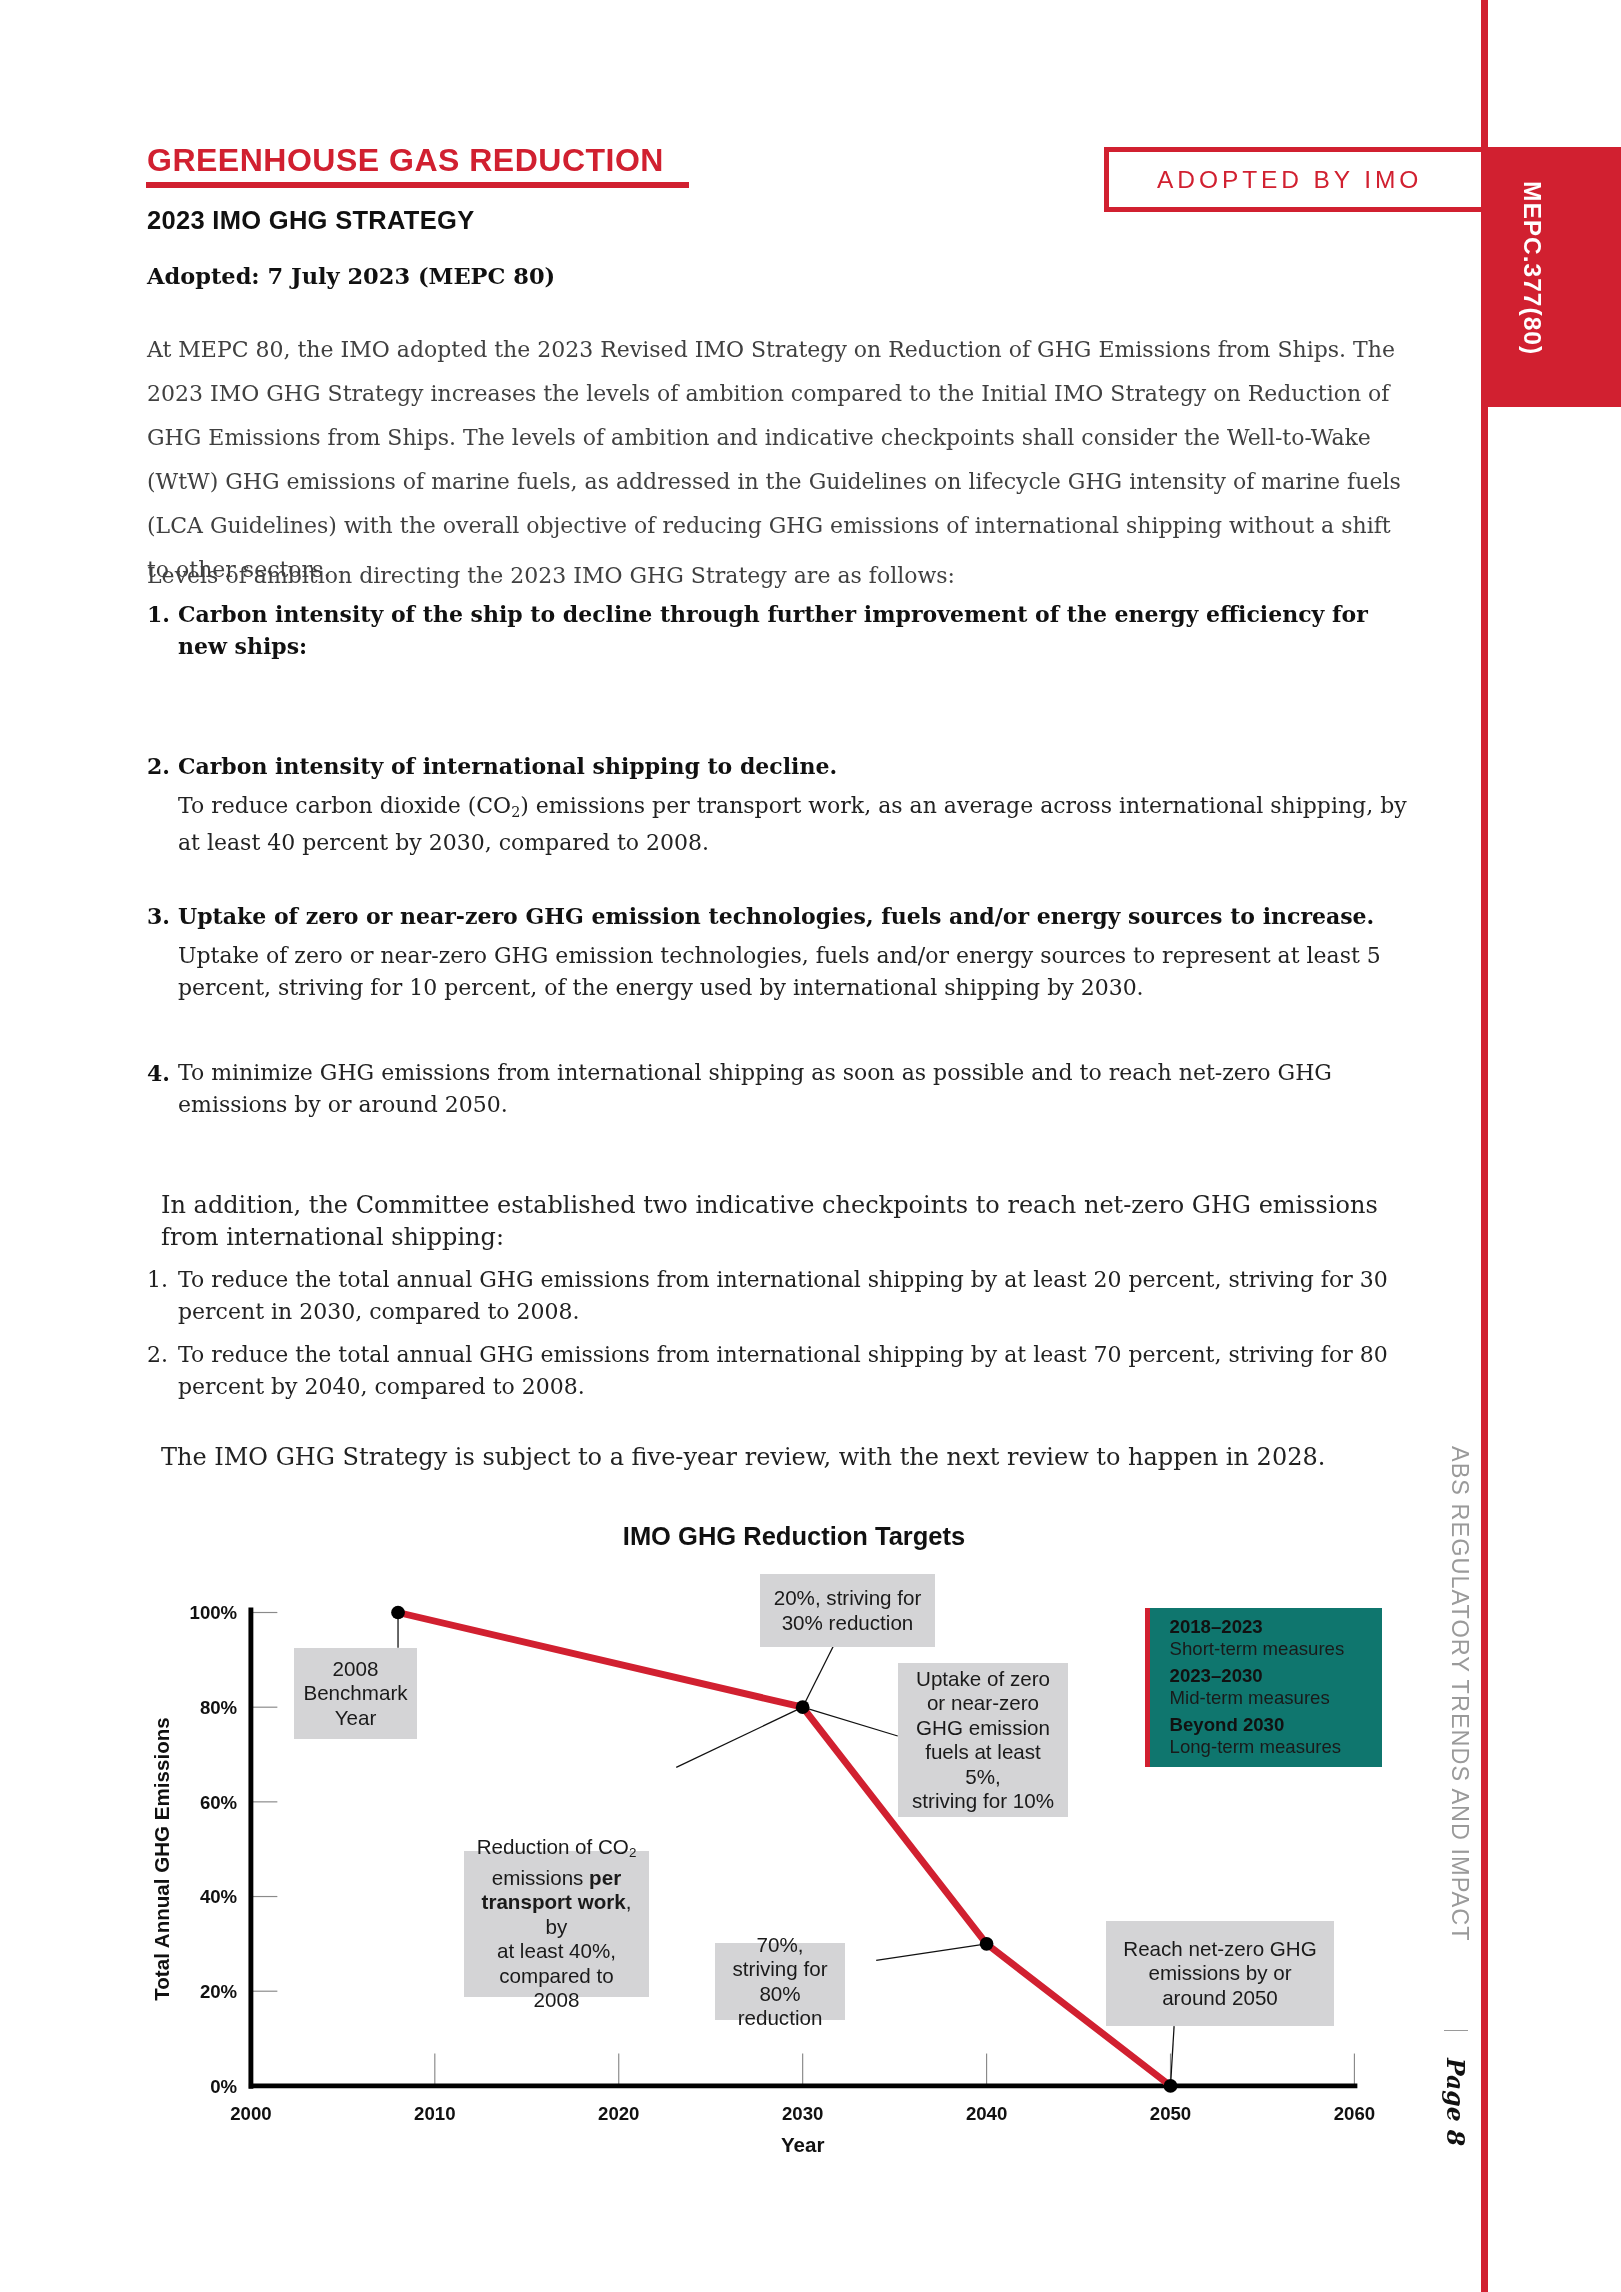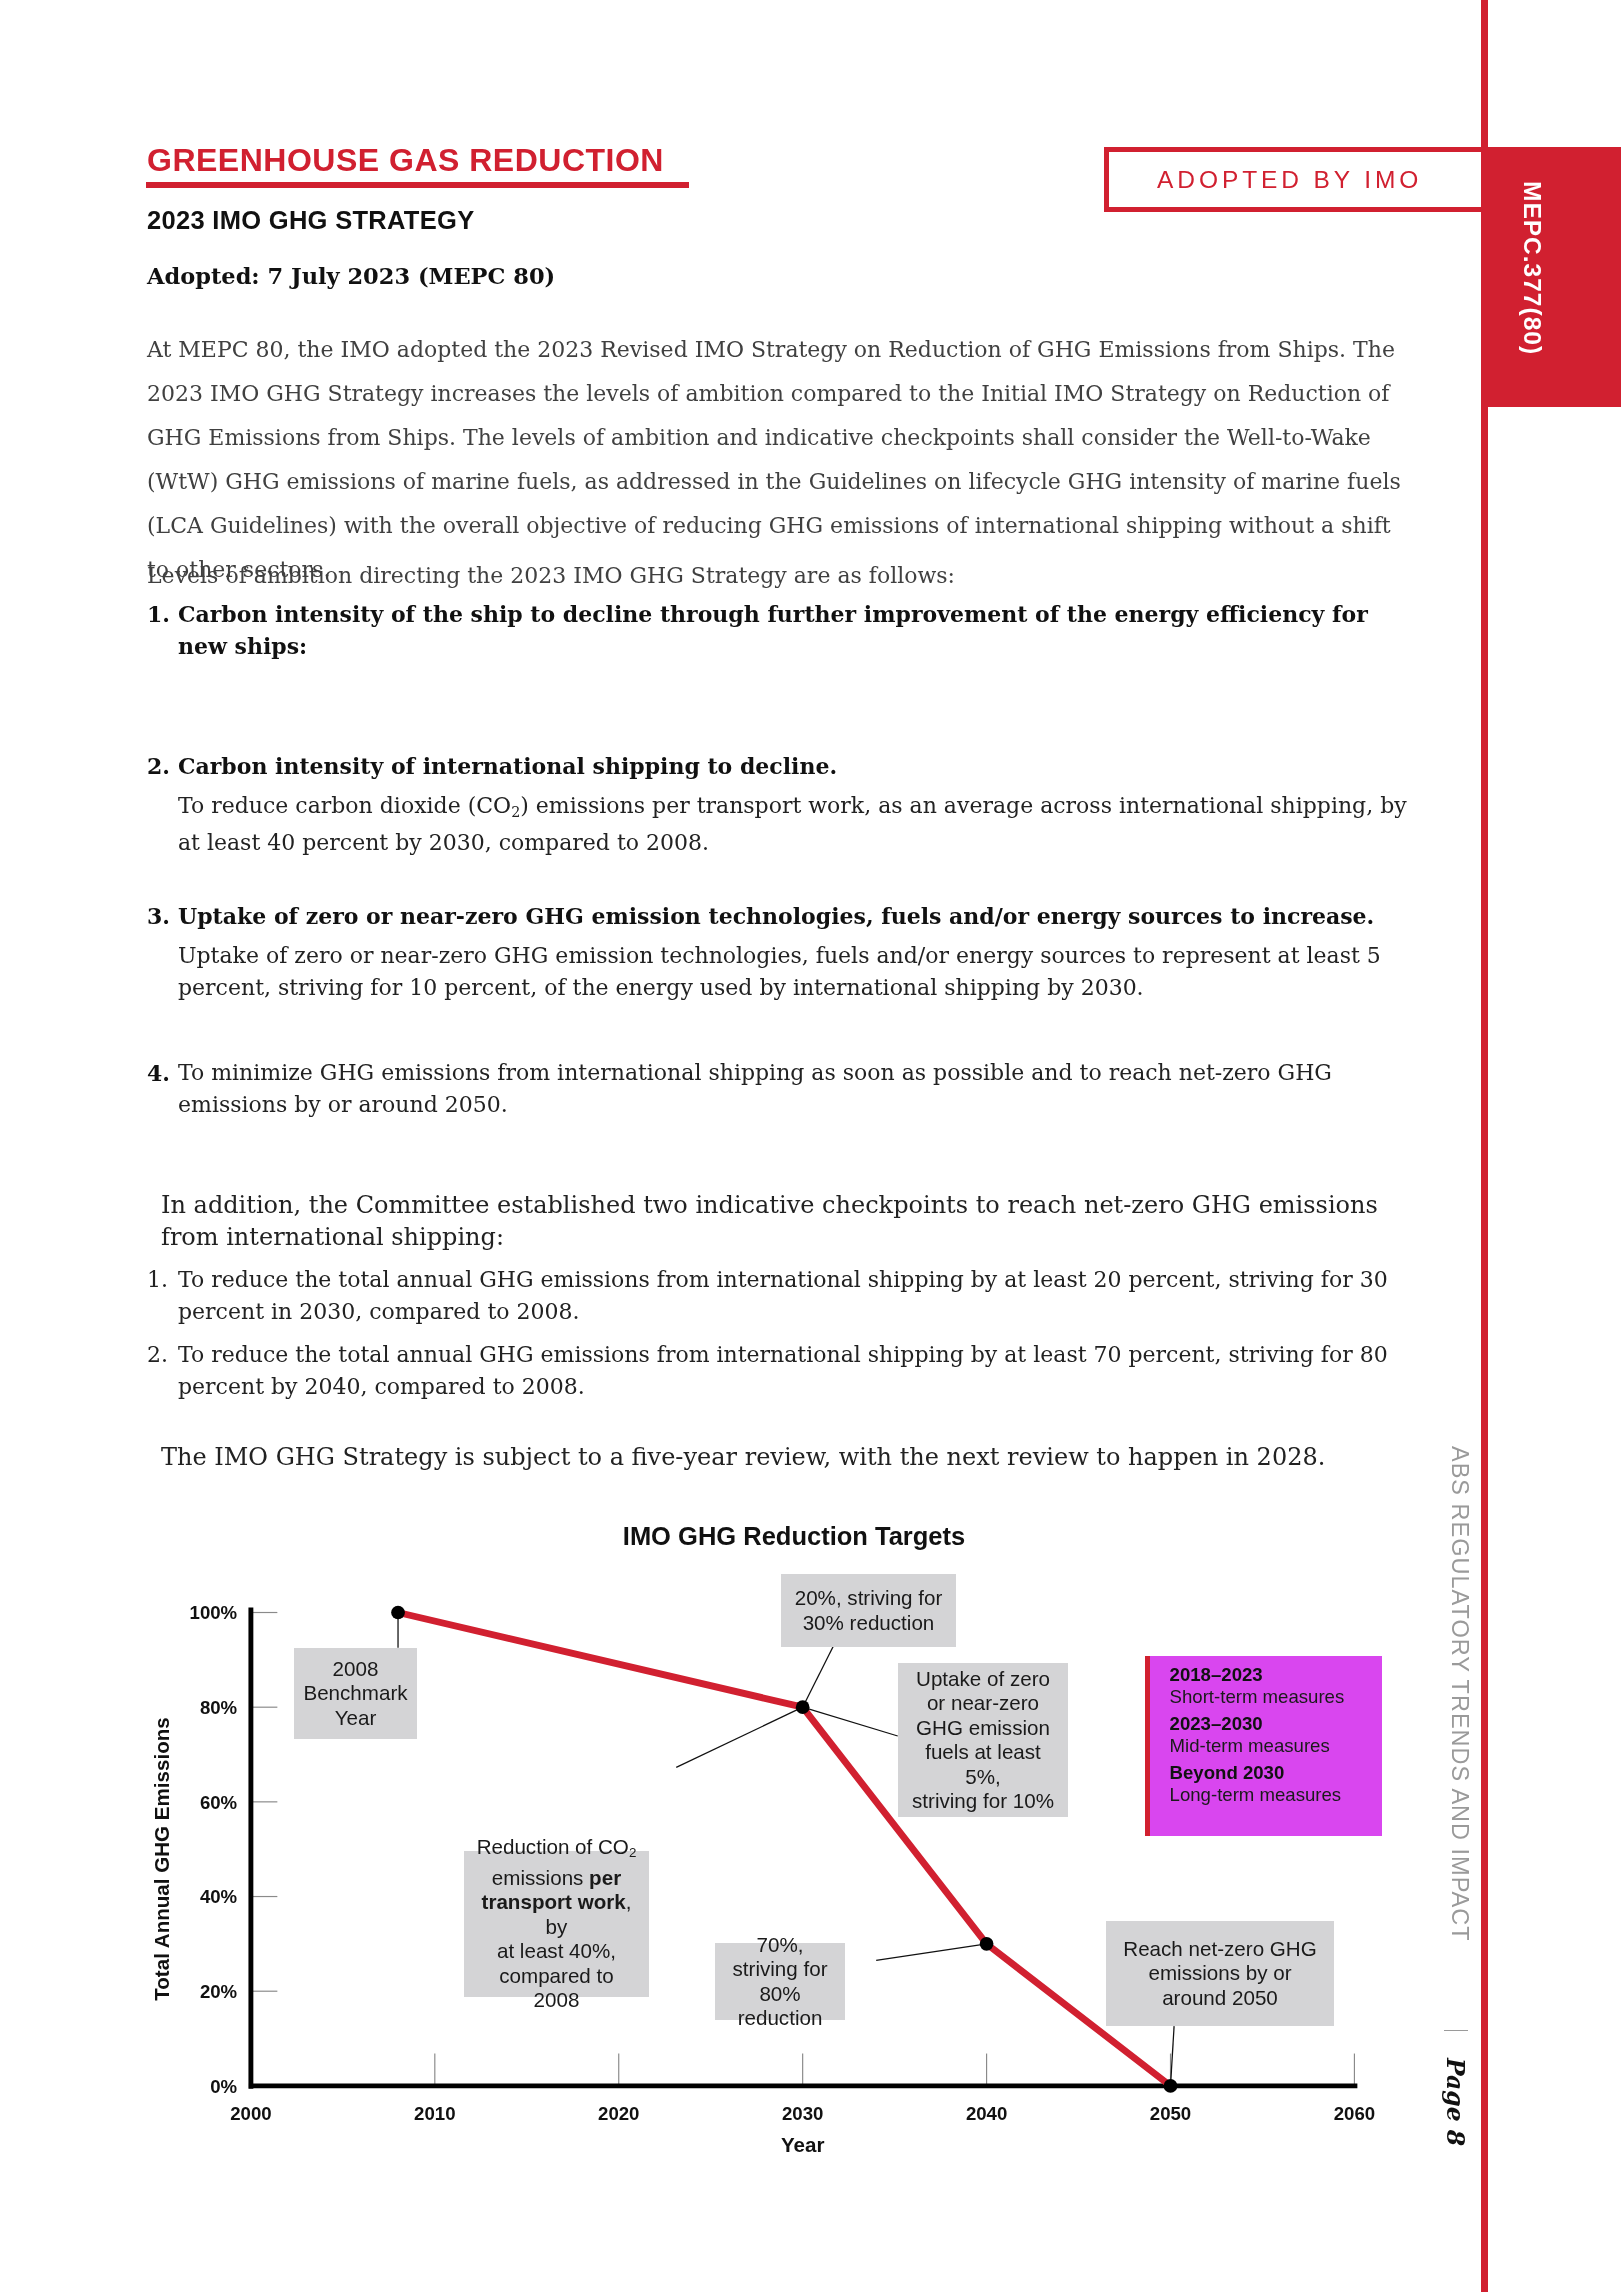--- a/index.html
+++ b/index.html
@@ -36,21 +36,21 @@
 
   
   .side-footer { position:absolute; left:1446px; top:1446px; color:#9a9a9a; font-size:23.5px; letter-spacing:1px; writing-mode:vertical-rl; white-space:nowrap; }
   .side-divider { position:absolute; left:1444px; top:2030px; width:23.5px; height:1px; background:#9a9a9a; }
   .page-label { position:absolute; left:1441px; top:2058px; color:#111; font-size:23.5px; font-style:italic; font-weight:bold; writing-mode:vertical-rl; white-space:nowrap; }
 
   
   #chart { position:absolute; left:0; top:0; width:1621px; height:2293px; pointer-events:none; }
   #chart text { font-family:"Liberation Sans","DejaVu Sans",sans-serif; }
   .callout { position:absolute; background:#d4d4d6; color:#1a1a1a; font-family:"Liberation Sans","DejaVu Sans",sans-serif; font-size:20.6px; line-height:24.5px; text-align:center; display:flex; flex-direction:column; justify-content:center; align-items:center; box-sizing:border-box; padding:5.9px 9.8px; }
-  .legend-box { position:absolute; left:1145px; top:1656px; width:237px; height:180px; background:#d946ef; border-left:5.9px solid #d12030; box-sizing:border-box; padding:7.8px 0 0 19.6px; font-family:"Liberation Sans","DejaVu Sans",sans-serif; font-size:18.6px; line-height:22.5px; }
+  .legend-box { position:absolute; left:1145px; top:1608px; width:237px; height:159px; background:#0f766e; border-left:5.9px solid #d12030; box-sizing:border-box; padding:7.8px 0 0 19.6px; font-family:"Liberation Sans","DejaVu Sans",sans-serif; font-size:18.6px; line-height:22.5px; }
   .legend-box .lg-h { font-weight:bold; color:#111; }
   .legend-box .lg-d { color:#1a1a1a; margin-bottom:3.9px; }
   .chart-title { position:absolute; left:549px; top:1522px; width:490px; text-align:center; font-family:"Liberation Sans","DejaVu Sans",sans-serif; font-weight:bold; font-size:25.5px; color:#111; }
 </style>
 </head>
 <body>
 
 <div class="vrule"></div>
 <div class="tab-red"></div>
 <div class="tab-text sans">MEPC.377(80)</div>
@@ -150,21 +150,21 @@
     <circle cx="819" cy="1741.6" r="7" fill="#000"></circle>
     <circle cx="1006.6666666666666" cy="1983.1" r="7" fill="#000"></circle>
     <circle cx="1194.3333333333335" cy="2128" r="7" fill="#000"></circle>
   </svg>
 
 <div class="callout" style="left:294px; top:1648px; width:123px; height:91px;">
   <div>2008</div>
   <div>Benchmark</div>
   <div>Year</div>
 </div>
-<div class="callout" style="left:781px; top:1574px; width:175px; height:73px;">
+<div class="callout" style="left:760px; top:1574px; width:175px; height:73px;">
   <div>20%, striving for</div>
   <div>30% reduction</div>
 </div>
 <div class="callout" style="left:464px; top:1851px; width:185px; height:146px;">
   <div id="co2-callout">Reduction of CO<span class="sub">2</span><br>emissions <b>per</b><br><b>transport work</b>, by<br>at least 40%,<br>compared to 2008</div>
 </div>
 <div class="callout" style="left:898px; top:1663px; width:170px; height:154px;">
   <div>Uptake of zero</div>
   <div>or near-zero</div>
   <div>GHG emission</div>

